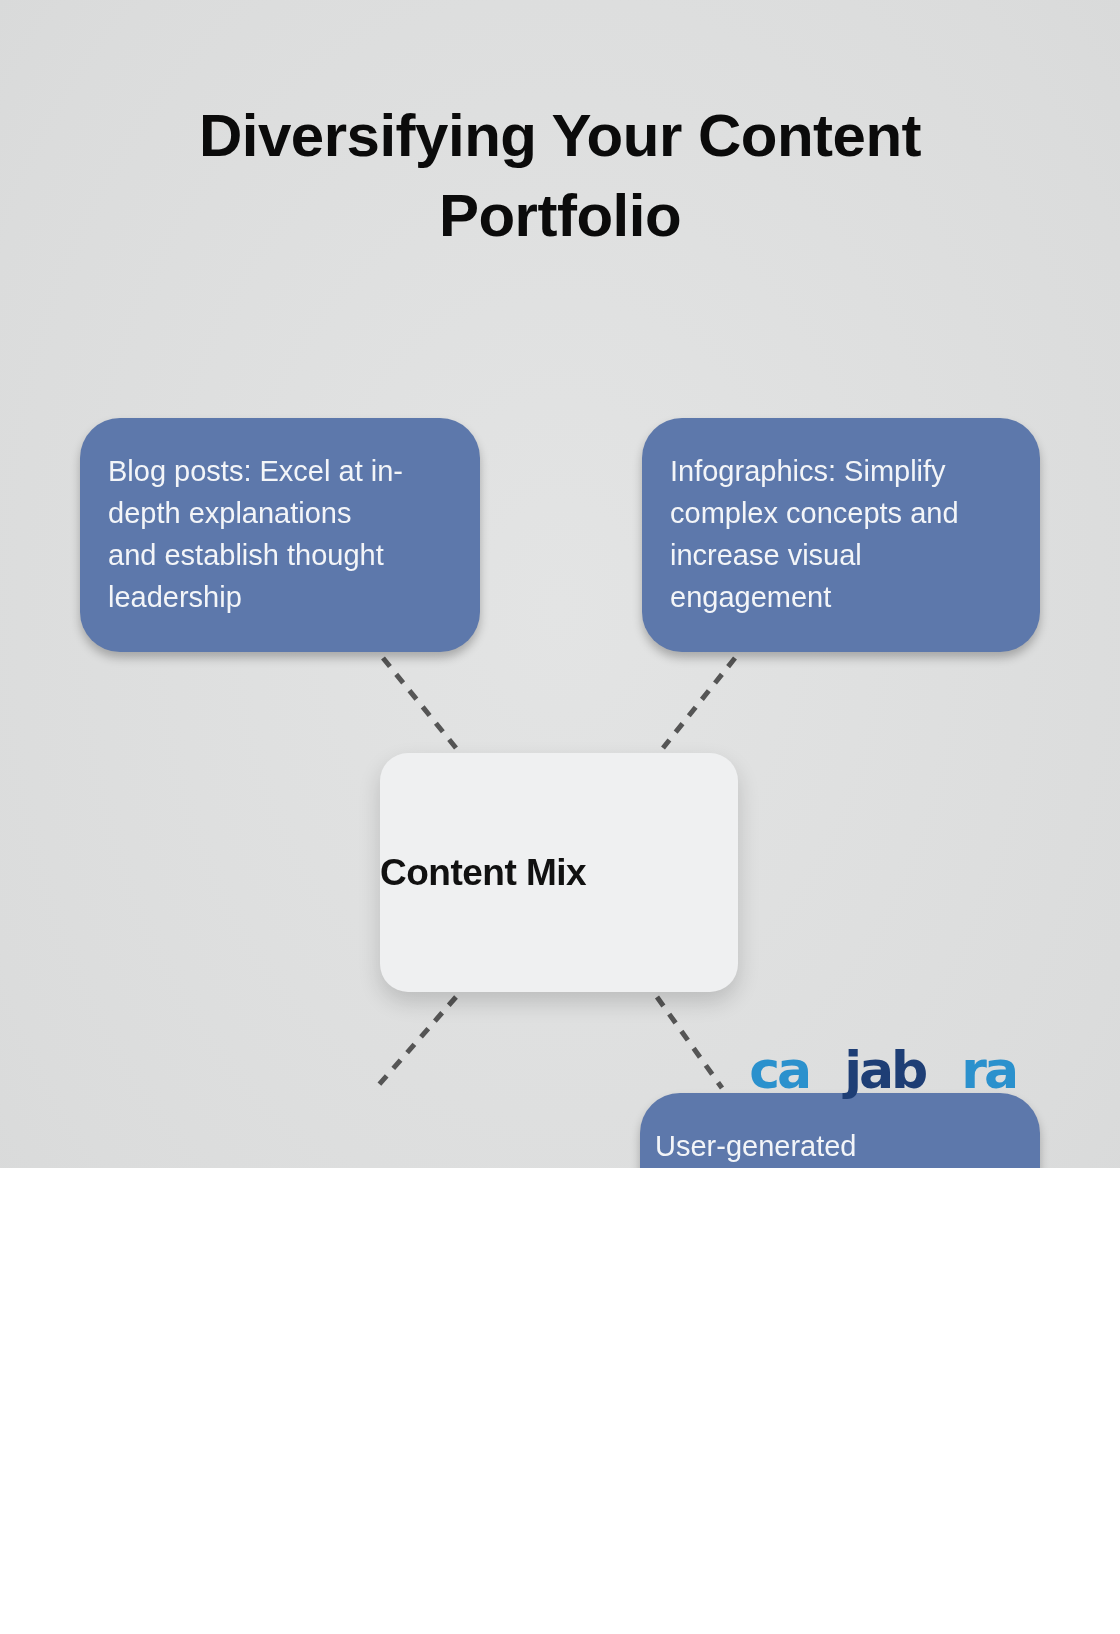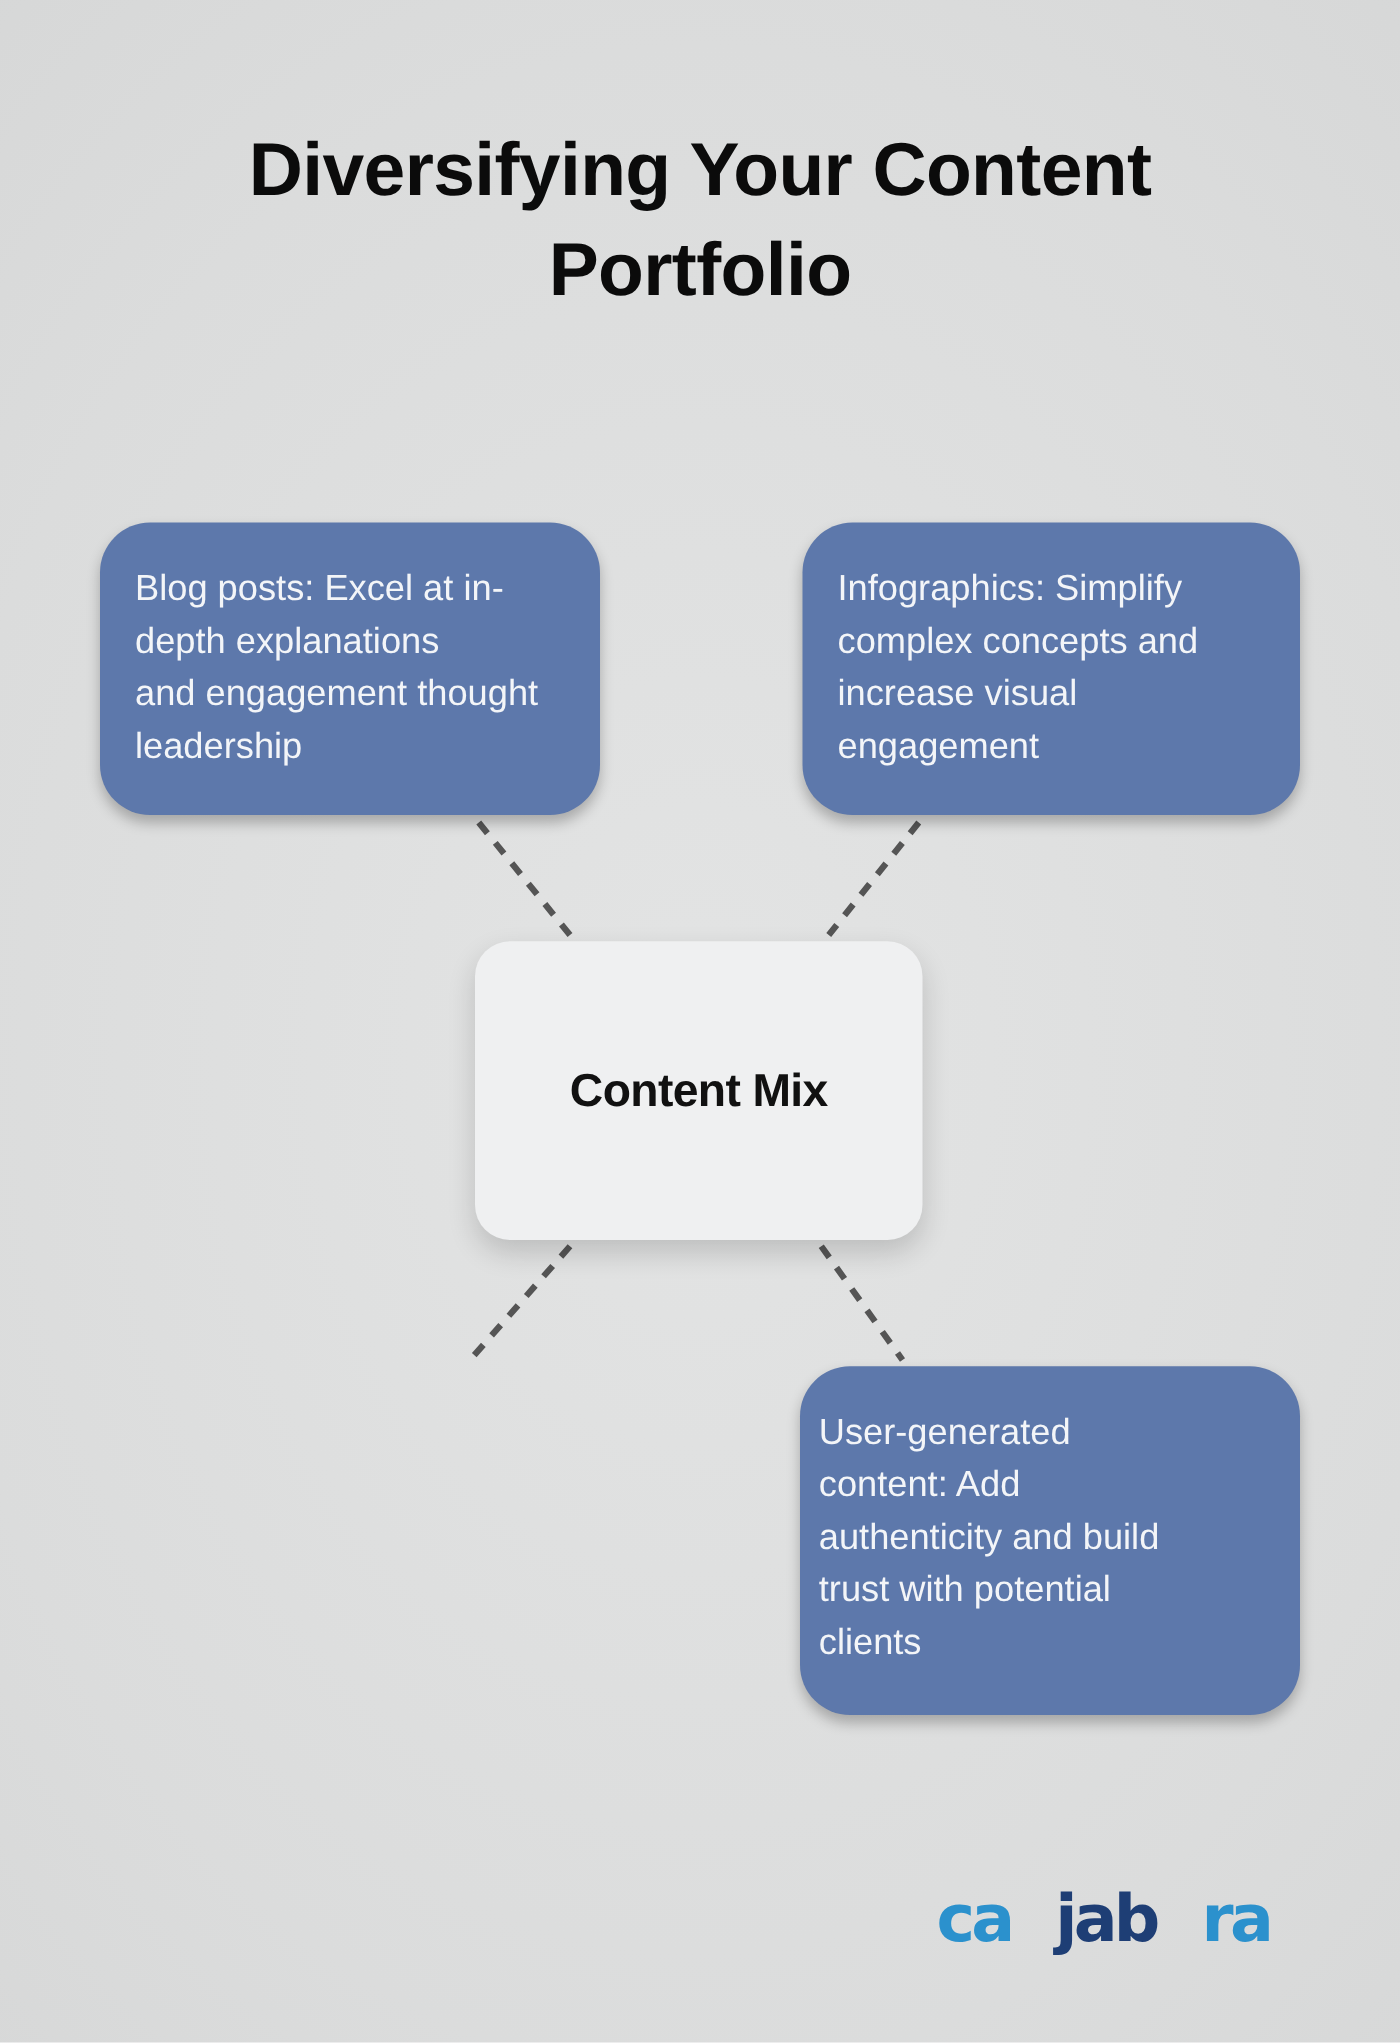--- a/index.html
+++ b/index.html
@@ -3,21 +3,21 @@
 <meta charset="utf-8">
 <style>
   html, body { margin: 0; padding: 0; }
   body {
     font-family: "Liberation Sans", sans-serif;
     -webkit-font-smoothing: antialiased;
   }
   .canvas {
     position: relative;
     width: 1120px;
-    height: 1634px;
+    height: 1168px;
     overflow: hidden;
     background: radial-gradient(ellipse 950px 1250px at 50% 52%,
                 var(--bg-light) 0%, var(--bg-mid) 65%, var(--bg-dark) 100%);
   }
   .page-title {
     position: absolute;
     left: 0;
     top: 96px;
     width: 1120px;
     text-align: center;
@@ -59,21 +59,20 @@
   .node-ugc   { left: 640px; top: 1093px; width: 400px; height: 279px; padding-left: 15px; }
   .node-center {
     position: absolute;
     left: 380px; top: 753px;
     width: 358px; height: 239px;
     background: var(--center-fill);
     border-radius: 28px;
     box-shadow: 0 10px 22px rgba(0,0,0,0.16);
     display: flex;
     align-items: center;
-    justify-content: center;
   }
   .center-label {
     font-size: 37px;
     font-weight: 700;
     color: var(--center-text-color);
     letter-spacing: -0.5px;
   }
   .logo {
     position: absolute;
     right: 104px;
@@ -98,21 +97,21 @@
   <svg class="connector-svg" viewBox="0 0 1120 1634" xmlns="http://www.w3.org/2000/svg">
     <line x1="383" y1="658" x2="456" y2="748"></line>
     <line x1="735" y1="658" x2="663" y2="748"></line>
     <line x1="456" y1="997" x2="376" y2="1088"></line>
     <line x1="657" y1="997" x2="722" y2="1088"></line>
   </svg>
 
   <div class="node node-blog">
     <div class="node-text">Blog posts: Excel at in-
 depth explanations
-and engagement thought
+and establish thought
 leadership</div>
   </div>
 
   <div class="node node-info">
     <div class="node-text">Infographics: Simplify
 complex concepts and
 increase visual
 engagement</div>
   </div>
 

